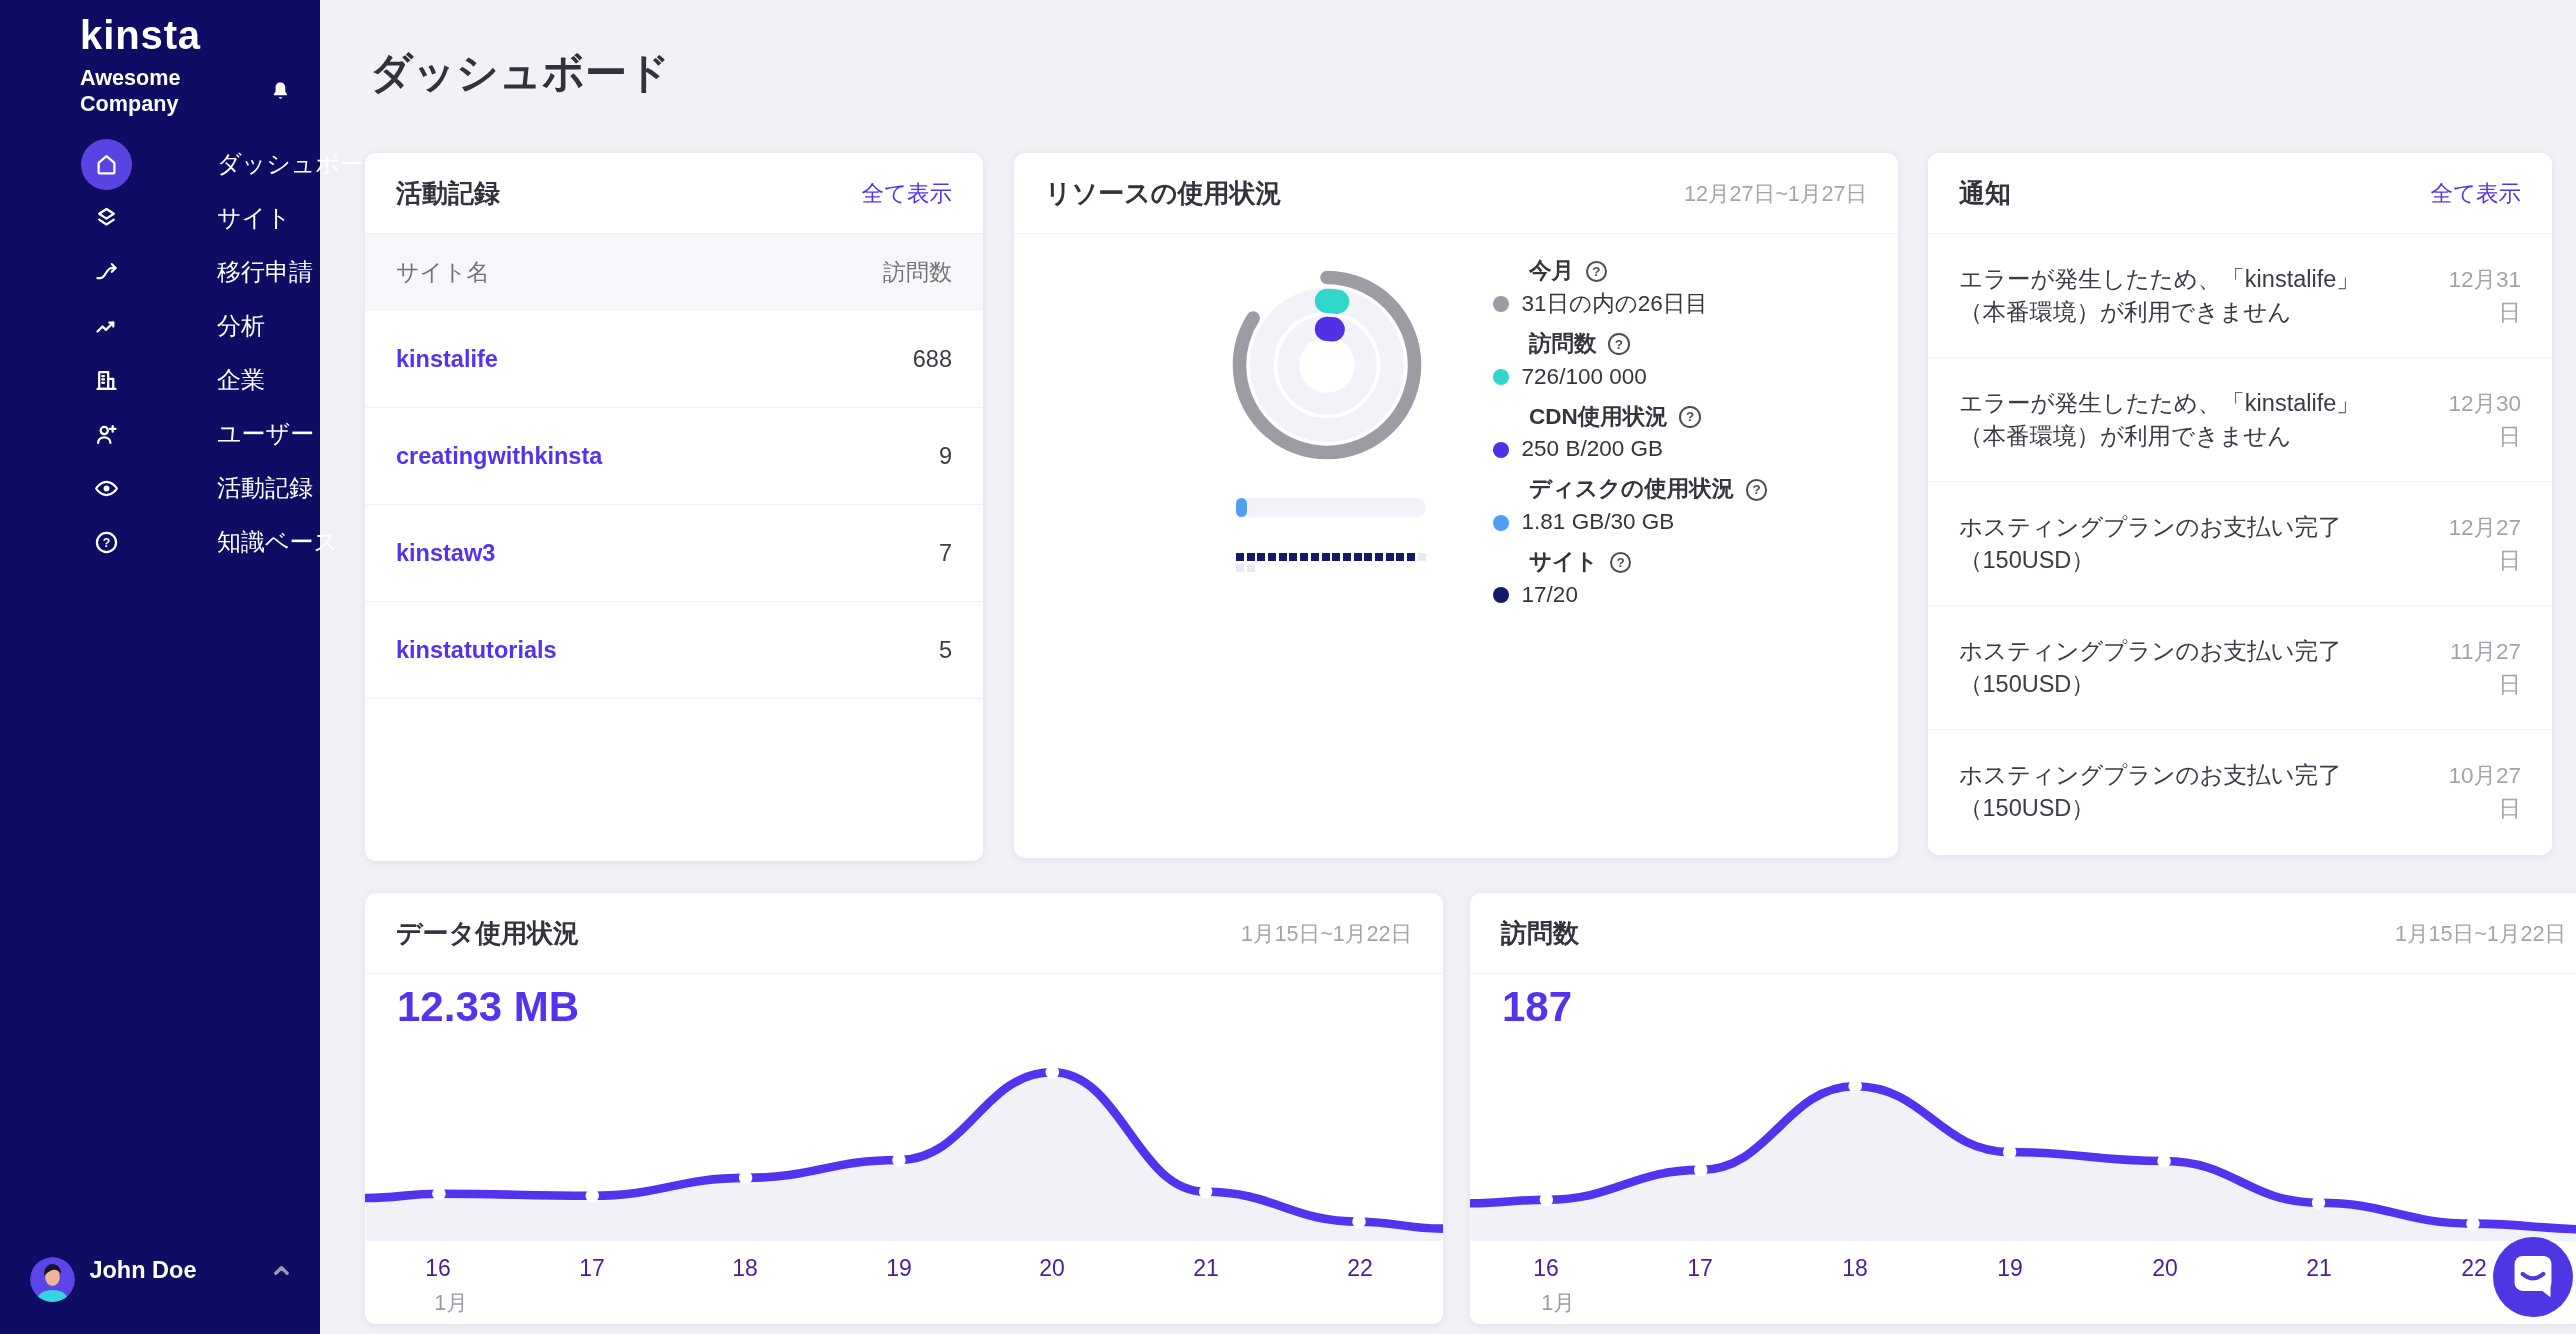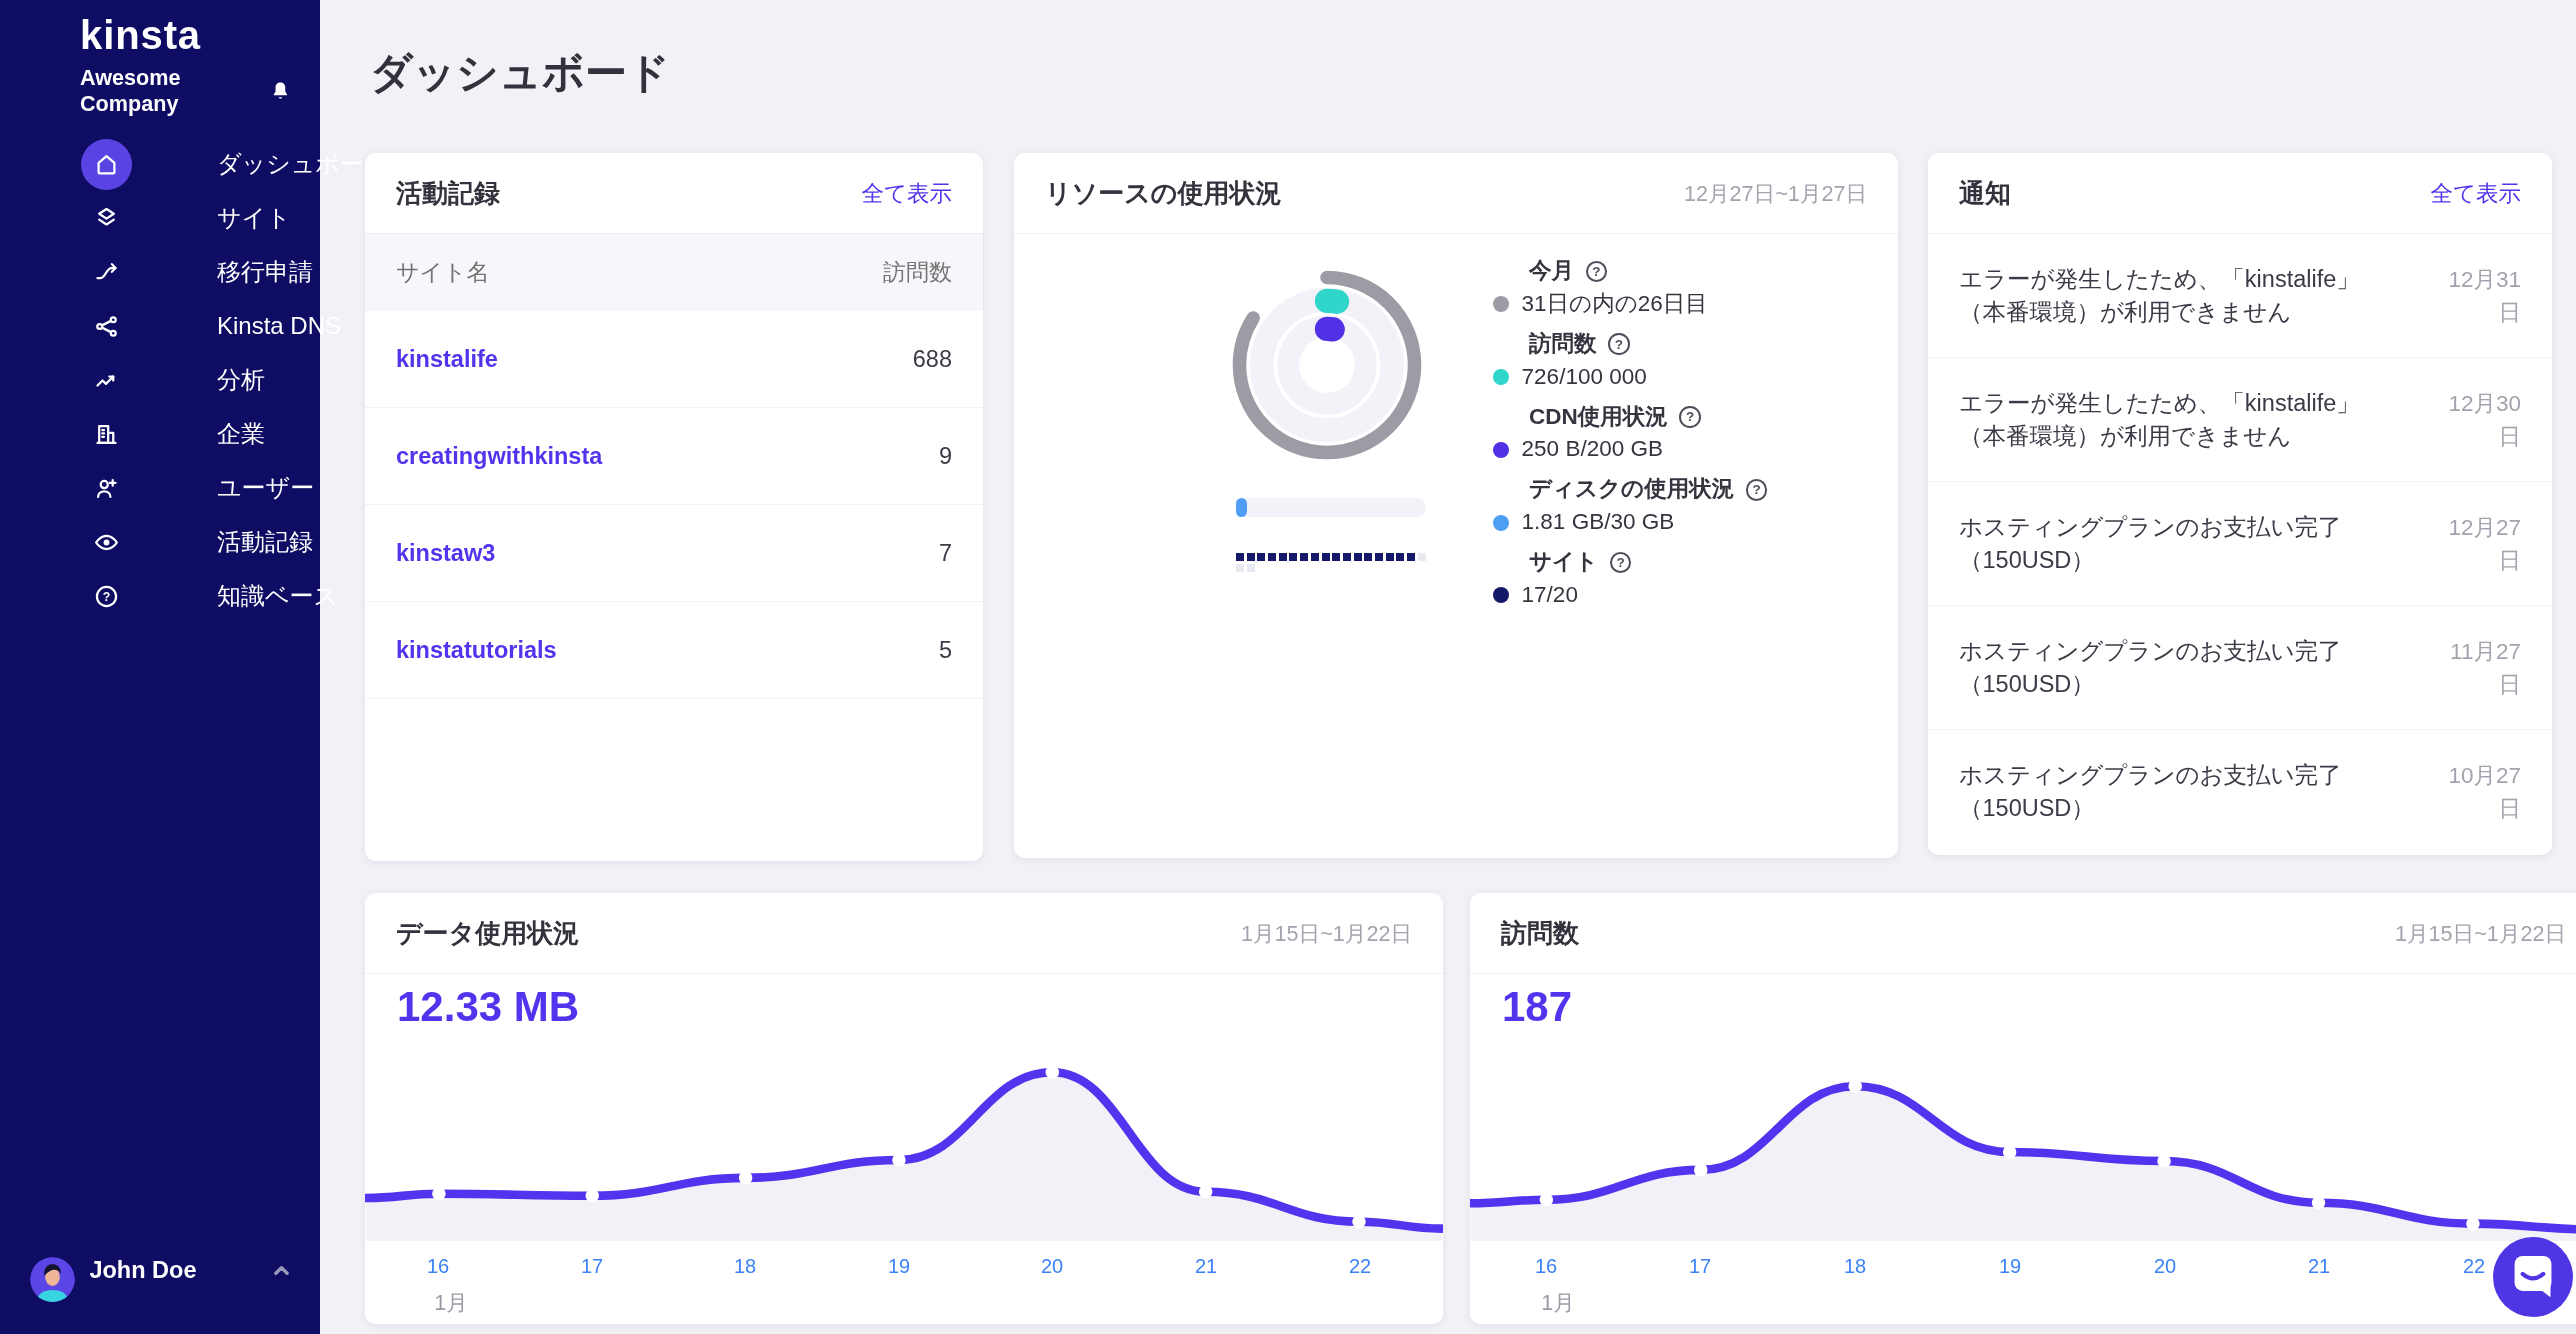--- a/index.html
+++ b/index.html
@@ -64,21 +64,21 @@
   
   .notif-row { height:124px; display:flex; align-items:center; justify-content:space-between; padding:0 31px; border-bottom:1.8px solid #f2f2f6; cursor:pointer; }
   .notif-row:last-child { border-bottom:none; }
   .notif-text { width:433px; font-size:23.5px; color:#3b3a46; line-height:33px; }
   .notif-date { width:83px; font-size:22.5px; color:#a3a3ae; line-height:33px; text-align:right; }
 
   
   .big-value { position:absolute; left:32px; top:90px; font-size:42px; font-weight:800; color:#5333ed; }
   .chart-svg { position:absolute; left:0; top:158px; display:block; }
   .axis-band { position:absolute; left:0; top:348px; width:100%; height:83px; background:#fff; }
-  .tick { position:absolute; top:14.4px; transform:translateX(-50%); font-size:20px; color:#3b82f6; }
+  .tick { position:absolute; top:14.4px; transform:translateX(-50%); font-size:23px; color:#4c1d95; }
   .month { position:absolute; top:47px; transform:translateX(-50%); font-size:21.6px; color:#9b9ba6; }
 
   
   #intercom { position:absolute; left:2493px; top:1237px; width:80px; height:80px; border:none; background:transparent; cursor:pointer; padding:0; }
 </style>
 </head>
 <body>
 
 <div id="app">
 
@@ -112,31 +112,20 @@
         <span class="nav-label">サイト</span>
       </div>
       <div class="nav-item">
         <span class="nav-icon">
           <svg viewBox="0 0 24 24" fill="none" stroke="#fff" stroke-width="2" stroke-linecap="round" stroke-linejoin="round">
               <path d="M4 17h2.5c5 0 5-9 10-9H20"></path>
               <path d="M16.8 4.6L20 8l-3.2 3.4"></path>
             </svg>
         </span>
         <span class="nav-label">移行申請</span>
-      </div>
-      <div class="nav-item">
-        <span class="nav-icon">
-          <svg viewBox="0 0 24 24" fill="none" stroke="#fff" stroke-width="2" stroke-linecap="round">
-              <circle cx="6" cy="12" r="2.2"></circle>
-              <circle cx="18" cy="6" r="2.2"></circle>
-              <circle cx="18" cy="18" r="2.2"></circle>
-              <path d="M8 11l8-4M8 13l8 4"></path>
-            </svg>
-        </span>
-        <span class="nav-label">Kinsta DNS</span>
       </div>
       <div class="nav-item">
         <span class="nav-icon">
           <svg viewBox="0 0 24 24" fill="none" stroke="#fff" stroke-width="2" stroke-linecap="round" stroke-linejoin="round">
               <path d="M4 16.5l4.5-4.5 3 3 6.5-6.5"></path>
               <path d="M14.5 8.5H18V12"></path>
             </svg>
         </span>
         <span class="nav-label">分析</span>
       </div>

